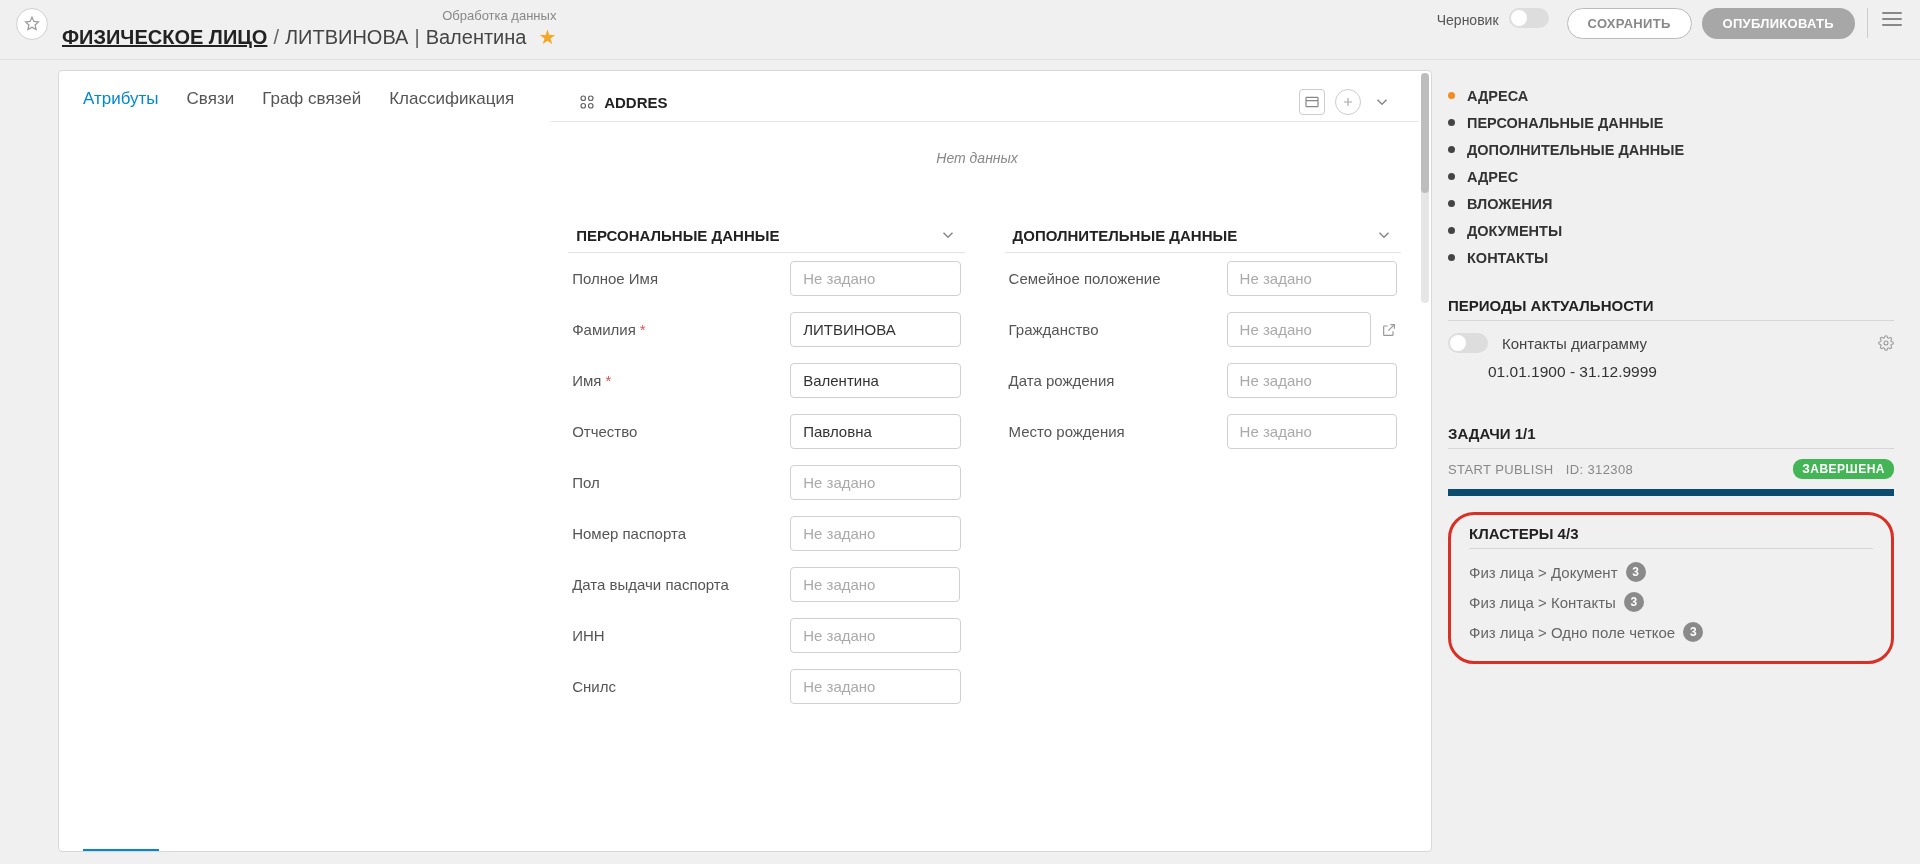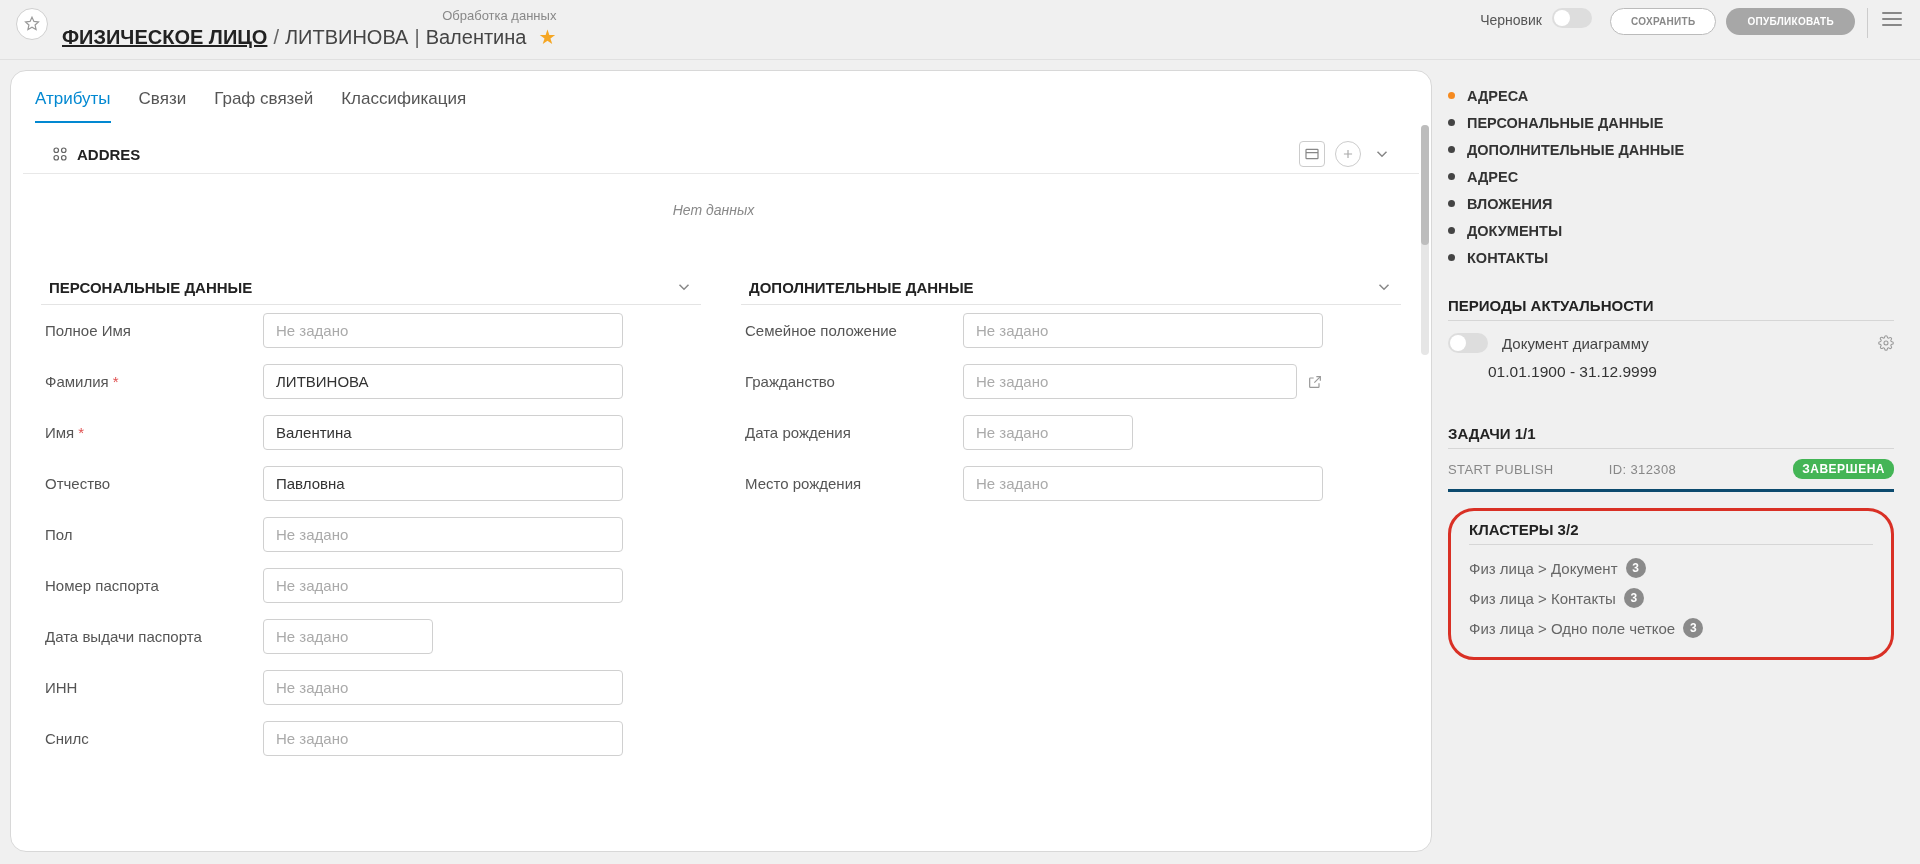--- a/index.html
+++ b/index.html
@@ -15,30 +15,30 @@
   .crumb-line { font-size:20px; color:#333; display:flex; align-items:center; gap:6px;}
   .crumb-entity { font-weight:700; text-decoration:underline; color:#222;}
   .crumb-sep { color:#666;}
   .crumb-name { color:#444; }
   .crumb-star { color:#f5a623; margin-left:6px;}
 
   .topbar-spacer { flex:1; }
   .draft-wrap { display:flex; align-items:flex-end; gap:10px; margin-right:18px; color:#555;}
   .toggle { width:40px; height:20px; border-radius:12px; background:#ddd; position:relative; cursor:pointer;}
   .toggle::after { content:""; position:absolute; left:2px; top:2px; width:16px; height:16px; border-radius:50%; background:#fff;}
-  .btn { border-radius:18px; padding: 7px 20px; font-size:10px; font-weight:600; letter-spacing:0.3px; cursor:pointer; border:1.5px solid transparent;}
+  .btn { border-radius:18px; padding: 7px 20px; font-size:13px; font-weight:600; letter-spacing:0.3px; cursor:pointer; border:1.5px solid transparent;}
   .btn-outline { background:#fff; color:#888; border-color:#bbb;}
   .btn-primary { background:#a7a7a7; color:#fff;}
   .vdiv { width:1px; height:30px; background:#ccc; margin:0 12px;}
   .menu-icon { width:24px; height:24px; color:#888; cursor:pointer;}
   .menu-icon div { height:2px; background:#888; margin:4px 2px; border-radius:1px;}
 
   
   .body-row { flex:1; display:flex; padding: 10px 10px 12px 10px; gap:0; overflow:hidden;}
-  .main-card { flex:1; background:#fff; border:1px solid #d8d8d8; border-radius:16px; display:flex; flex-direction:column; margin-right:8px; position:relative; overflow:hidden;}
+  .main-card { flex:1; background:#fff; border:1px solid #d8d8d8; border-radius:4px; display:flex; flex-direction:row; margin-right:8px; position:relative; overflow:hidden;margin-left:48px;}
   .tabs { display:flex; gap:28px; padding: 18px 24px 0 24px;}
   .tab { font-size:17px; color:#555; padding-bottom:12px; cursor:pointer;}
   .tab.active { color:#0288d1; border-bottom:2px solid #0288d1; }
 
   .main-scroll { flex:1; overflow:auto; position:relative; }
 
   .section-head { display:flex; align-items:center; padding: 18px 28px 6px 28px; font-weight:700; font-size:15px; color:#222; border-bottom:1px solid #e8e8e8; margin:0 12px;}
   .section-head .sh-icon { width:18px; height:18px; margin-right:8px; display:inline-flex;}
   .section-head .sh-spacer { flex:1;}
   .sh-btn { width:26px; height:26px; border:1px solid #ccc; border-radius:4px; display:inline-flex; align-items:center; justify-content:center; color:#888; margin-left:10px; cursor:pointer;}
@@ -69,21 +69,21 @@
   .nav-list { list-style:none; padding: 4px 0 14px 0;}
   .nav-list li { display:flex; align-items:center; font-weight:700; font-size:14.5px; color:#333; padding:5.5px 0;}
   .bullet { width:7px; height:7px; border-radius:50%; background:#444; margin-right:12px; flex:none;}
   .bullet.orange { background:#f58a1f;}
   .side-heading { font-weight:700; font-size:15px; color:#222; padding:12px 0 6px 0; border-bottom:1px solid #d6d6d6; display:flex; align-items:center;}
   .side-heading .h-spacer{ flex:1;}
   .side-heading .chev { color:#888; cursor:pointer;}
   .diagram-row { display:flex; align-items:center; padding:12px 0 4px 0; gap:14px; font-size:15px; color:#444;}
   .gear { color:#999; margin-left:auto; cursor:pointer;}
   .period-range { padding:6px 0 16px 40px; font-size:15.5px; color:#333;}
-  .task-sub { display:flex; align-items:center; padding:10px 0; font-size:13px; color:#888; border-bottom:3px solid #0c4a6e; letter-spacing:0.4px;gap:43px;}
+  .task-sub { display:flex; align-items:center; padding:10px 0; font-size:13px; color:#888; border-bottom:7px solid #0c4a6e; letter-spacing:0.4px;}
   .task-id { margin-left:12px; color:#888;}
   .status-badge { margin-left:auto; background:#44b556; color:#fff; font-size:12px; font-weight:600; padding:3px 9px; border-radius:9px; letter-spacing:0.5px;}
   .cluster-block { border:3px solid #d93025; border-radius:26px; padding:10px 18px 14px 18px; margin-top:16px;}
   .cluster-block .side-heading { border-bottom:1px solid #d6d6d6;}
   .cluster-list { list-style:none; padding-top:8px;}
   .cluster-list li { padding:5px 0; font-size:15px; color:#666; display:flex; align-items:center;}
   .count-badge { display:inline-flex; align-items:center; justify-content:center; min-width:20px; height:20px; border-radius:10px; background:#8a8a8a; color:#fff; font-size:12px; font-weight:600; margin-left:8px;}
 
   svg { display:block;}
 </style>
@@ -291,21 +291,21 @@
             <span class="bullet"></span>
             <span>КОНТАКТЫ</span>
           </li>
       </ul>
 
       <div class="side-heading">
           <span>ПЕРИОДЫ АКТУАЛЬНОСТИ</span>
         </div>
       <div class="diagram-row">
         <div class="toggle"></div>
-        <span>Документ диаграмму</span>
+        <span>Контакты диаграмму</span>
         <span class="gear">
             <svg viewBox="0 0 24 24" width="16" height="16" stroke="#999" fill="none" stroke-width="1.6">
               <circle cx="12" cy="12" r="3"></circle>
               <path d="M19.4 15a1.7 1.7 0 0 0 .34 1.87l.06.06a2 2 0 1 1-2.83 2.83l-.06-.06a1.7 1.7 0 0 0-1.87-.34 1.7 1.7 0 0 0-1 1.56V21a2 2 0 0 1-4 0v-.09a1.7 1.7 0 0 0-1.11-1.56 1.7 1.7 0 0 0-1.87.34l-.06.06a2 2 0 1 1-2.83-2.83l.06-.06a1.7 1.7 0 0 0 .34-1.87 1.7 1.7 0 0 0-1.56-1H3a2 2 0 0 1 0-4h.09a1.7 1.7 0 0 0 1.56-1.11 1.7 1.7 0 0 0-.34-1.87l-.06-.06A2 2 0 1 1 7.08 4.25l.6.06a1.7 1.7 0 0 0 1.87.34H9a1.7 1.7 0 0 0 1-1.56V3a2 2 0 0 1 4 0v.09a1.7 1.7 0 0 0 1 1.56 1.7 1.7 0 0 0 1.87-.34l.06-.06a2 2 0 1 1 2.83 2.83l-.06.06a1.7 1.7 0 0 0-.34 1.87V9a1.7 1.7 0 0 0 1.56 1H21a2 2 0 0 1 0 4h-.09a1.7 1.7 0 0 0-1.51 1z"></path>
             </svg>
           </span>
       </div>
       <div class="period-range">01.01.1900 - 31.12.9999</div>
 
 
@@ -313,21 +313,21 @@
           <span>ЗАДАЧИ 1/1</span>
         </div>
       <div class="task-sub">
         <span>START PUBLISH</span>
         <span class="task-id">ID: 312308</span>
         <span class="status-badge">ЗАВЕРШЕНА</span>
       </div>
 
       <div class="cluster-block">
         <div class="side-heading" style="padding-top:0;">
-            <span>КЛАСТЕРЫ 3/2</span>
+            <span>КЛАСТЕРЫ 4/3</span>
           </div>
         <ul class="cluster-list">
           <li>
               <span>Физ лица &gt; Документ</span>
               <span class="count-badge">3</span>
             </li>
           <li>
               <span>Физ лица &gt; Контакты</span>
               <span class="count-badge">3</span>
             </li>

